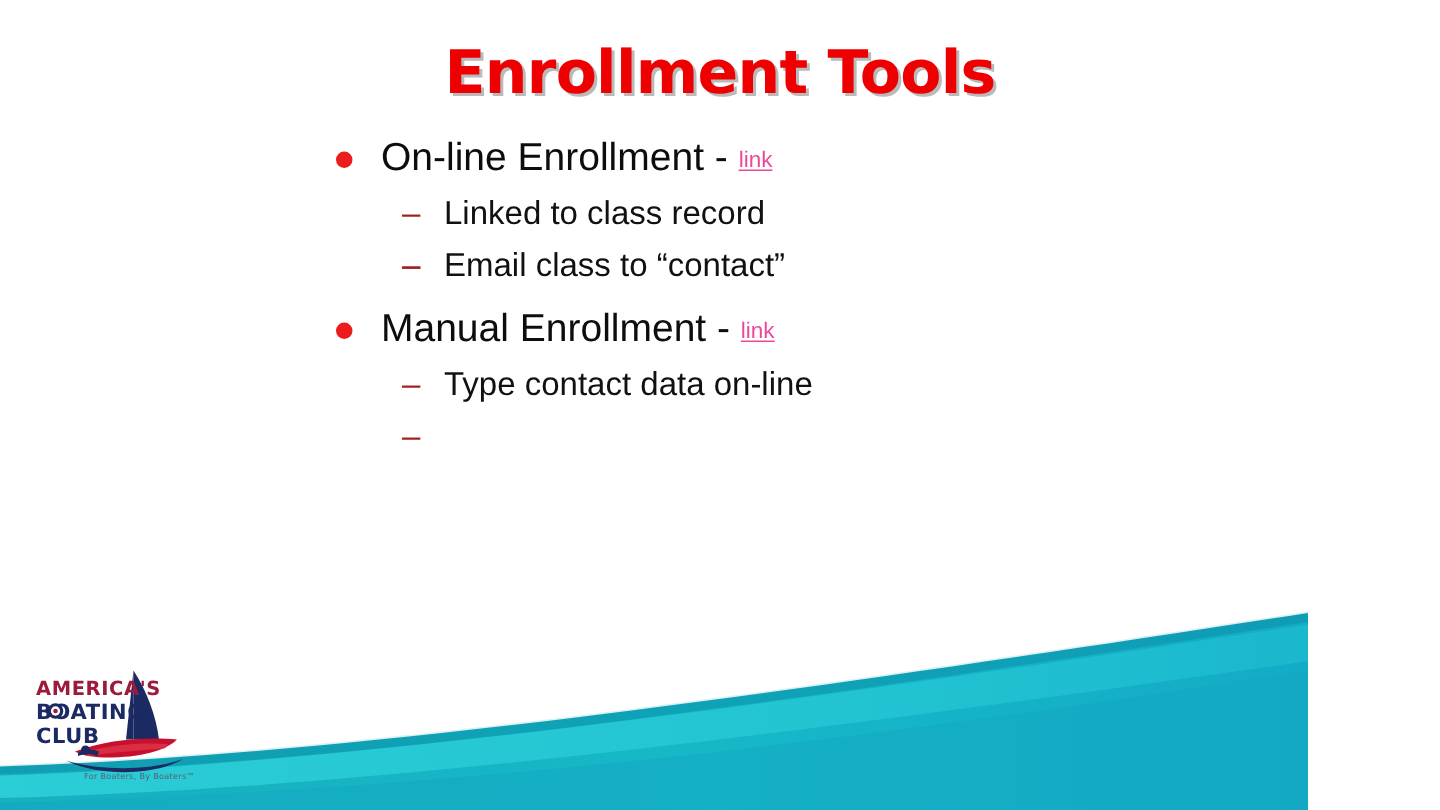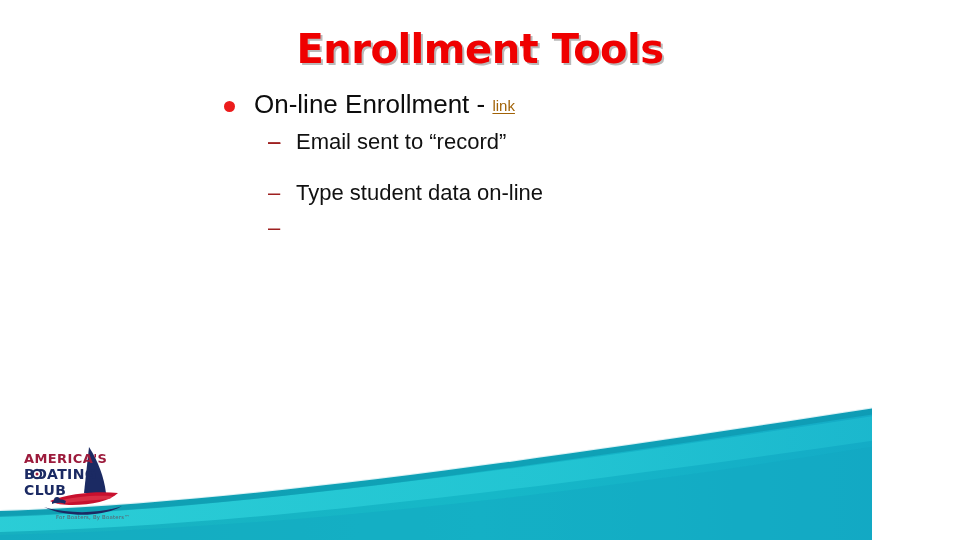--- a/index.html
+++ b/index.html
@@ -63,21 +63,21 @@
     width: 11px;
     height: 11px;
     border-radius: 50%;
     background: #ec1c1c;
   }
   .l1 .dash-sep {
     color: #0d0d0d;
   }
   .link {
     font-size: 15px;
-    color: #a16207;
+    color: #ec4899;
     text-decoration: underline;
     text-underline-offset: 2px;
     vertical-align: 2px;
     cursor: pointer;
   }
 
   .l2 {
     position: relative;
     padding-left: 78px;
     font-family: "Liberation Sans", sans-serif;
@@ -138,37 +138,42 @@
 
   <div class="body-block">
 
     <div class="l1">
       <span class="bullet-dot"></span>
       <span>On-line Enrollment</span><span class="dash-sep"> - </span><span class="link">link</span>
     </div>
 
     <div class="l2">
       <span class="dash-mark">–</span>
-    </div>
-
-    <div class="l2">
-      <span class="dash-mark">–</span>
-    </div>
-
-    <div class="l2">
-      <span class="dash-mark">–</span>
-      <span>Email sent to “record”</span>
+      <span>Linked to class record</span>
+    </div>
+
+    <div class="l2">
+      <span class="dash-mark">–</span>
+    </div>
+
+    <div class="l2">
+      <span class="dash-mark">–</span>
+      <span>Email class to “contact”</span>
     </div>
 
     <div class="group-gap"></div>
 
-
-    <div class="l2">
-      <span class="dash-mark">–</span>
-      <span>Type student data on-line</span>
+    <div class="l1">
+      <span class="bullet-dot"></span>
+      <span>Manual Enrollment</span><span class="dash-sep"> - </span><span class="link">link</span>
+    </div>
+
+    <div class="l2">
+      <span class="dash-mark">–</span>
+      <span>Type contact data on-line</span>
     </div>
 
     <div class="l2">
       <span class="dash-mark">–</span>
     </div>
 
   </div>
 
   <div class="wave-wrap">
     <svg viewBox="0 0 960 170" preserveAspectRatio="none" aria-hidden="true">

